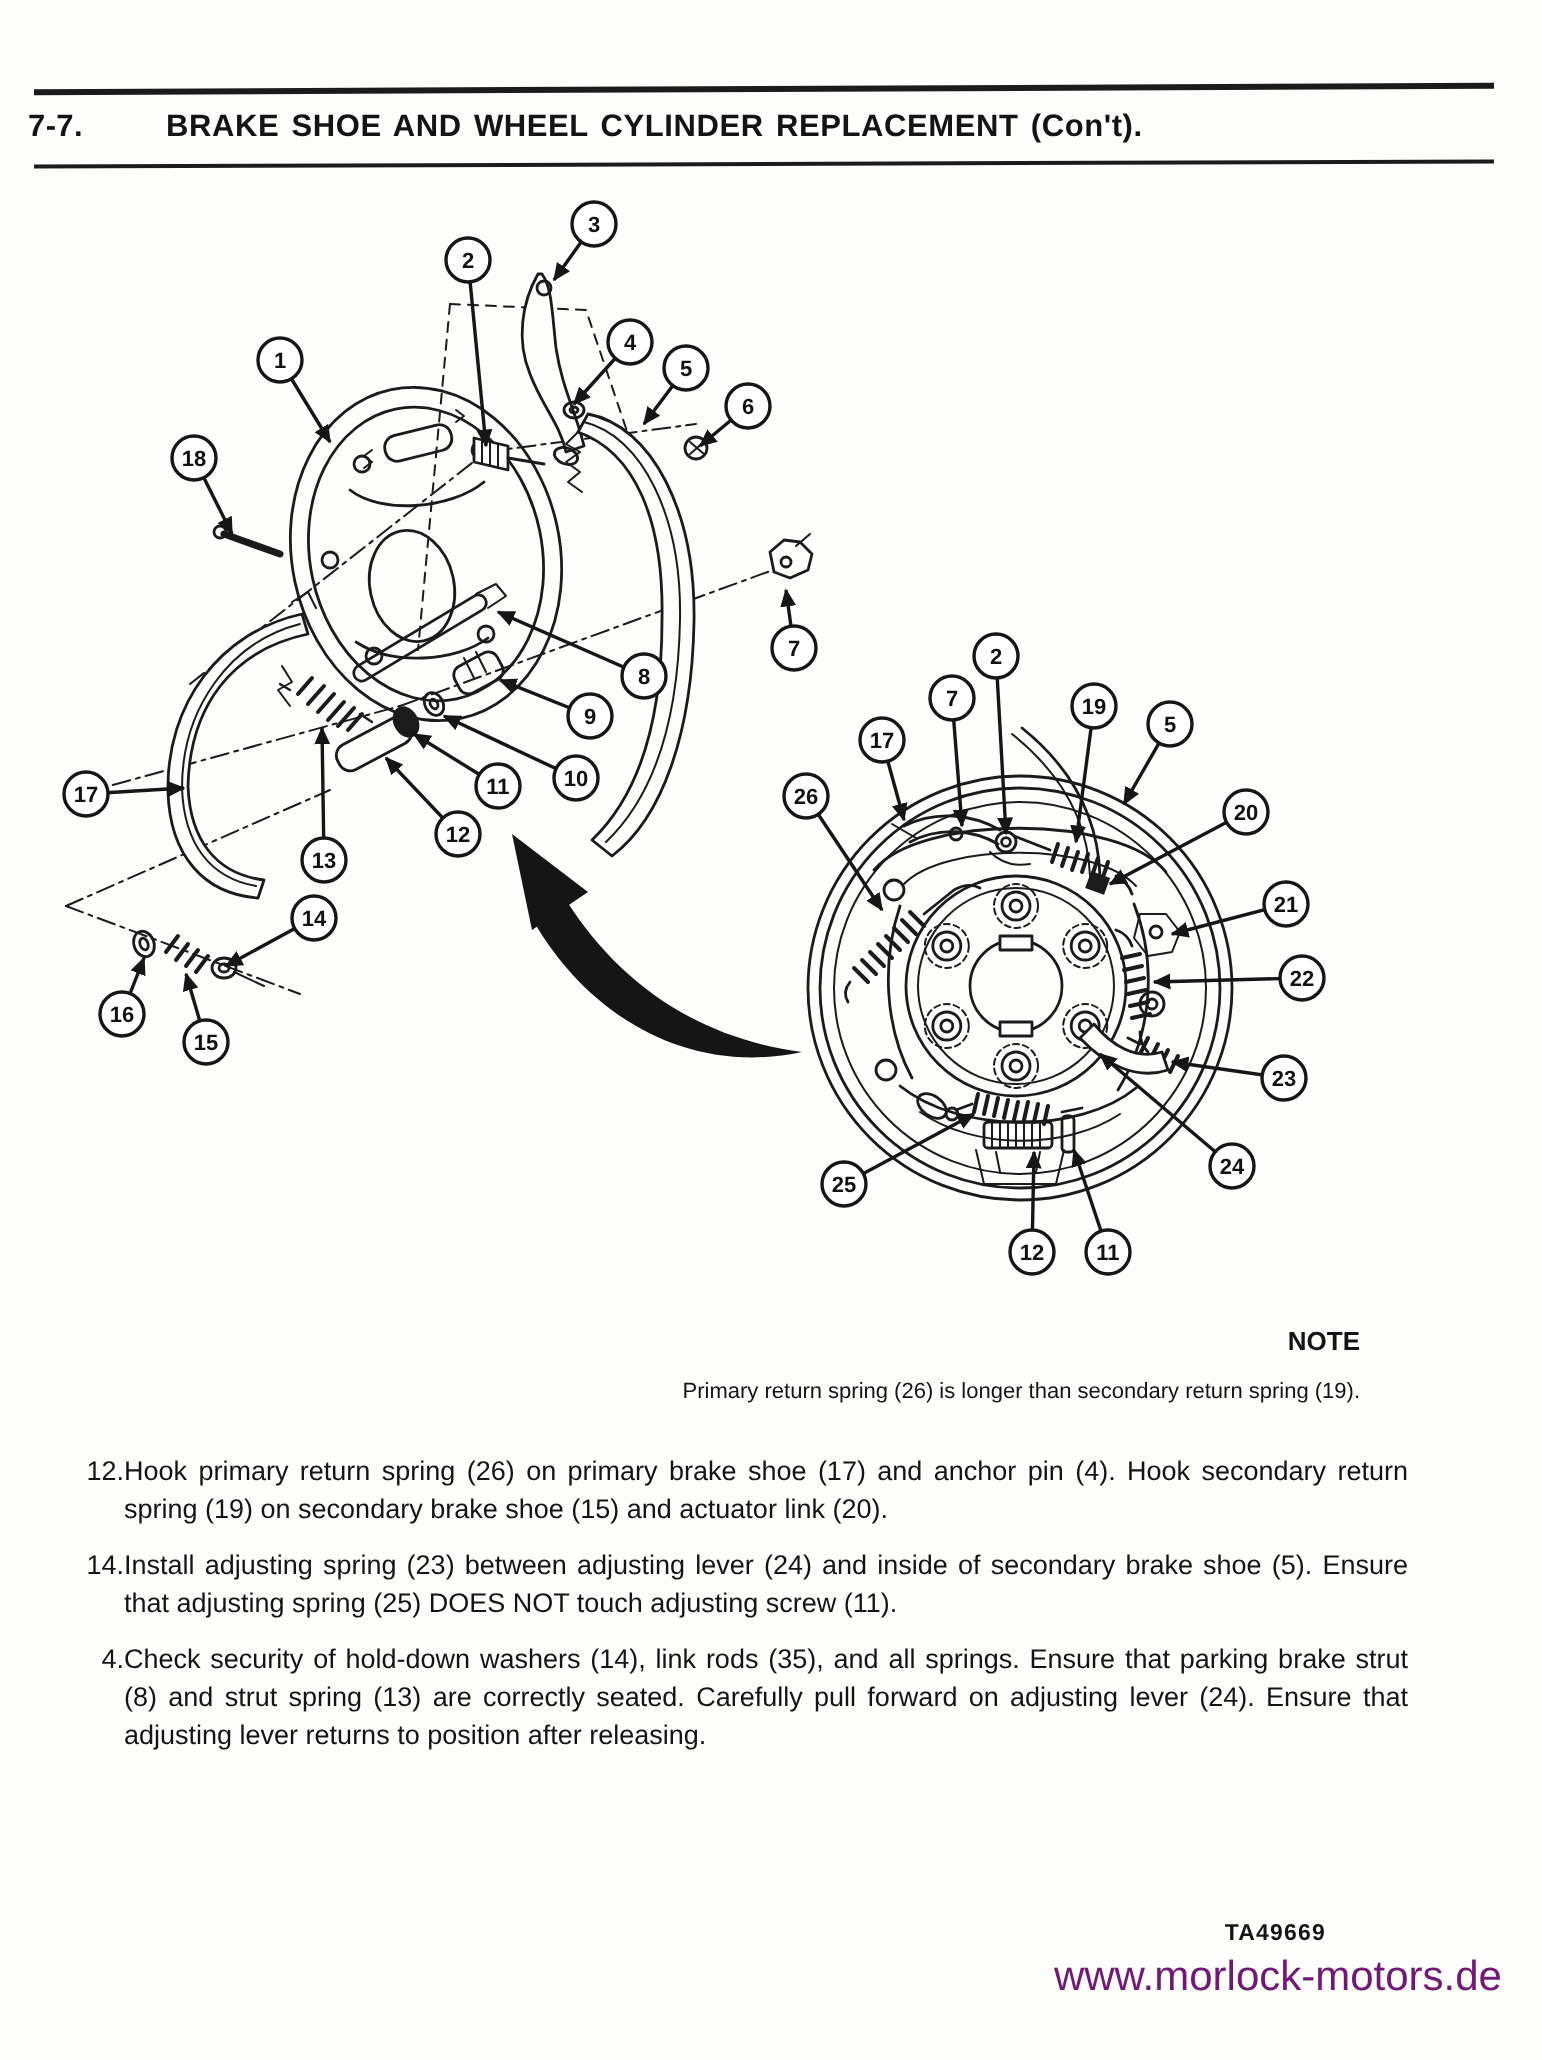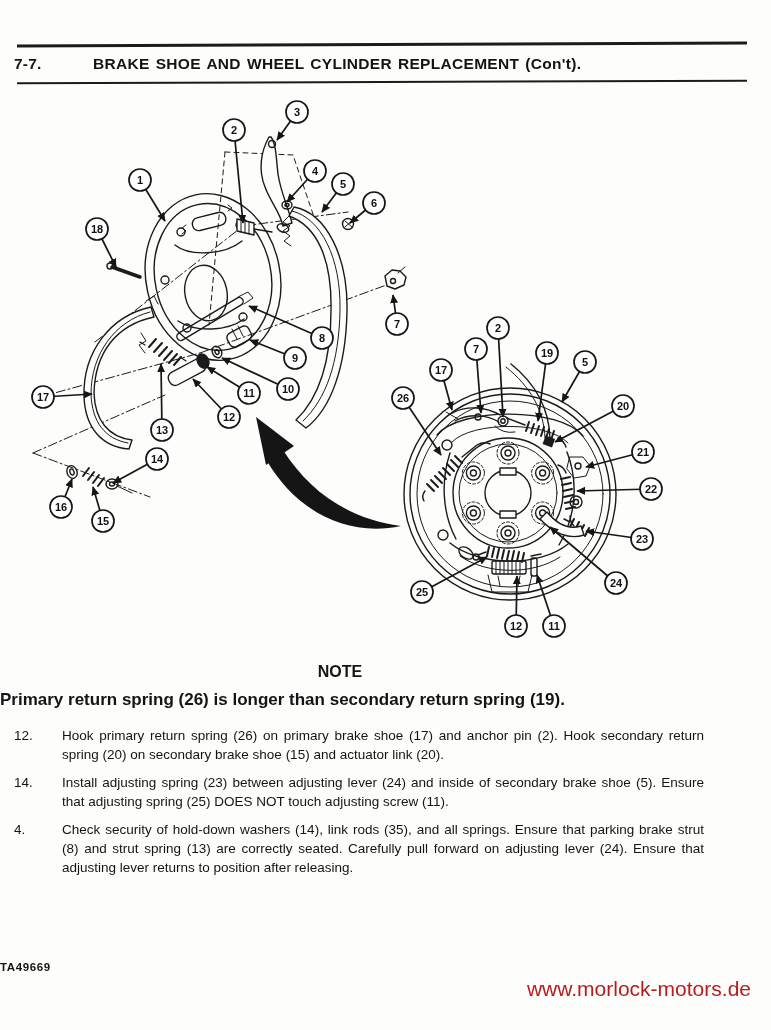--- a/index.html
+++ b/index.html
@@ -5,30 +5,30 @@
   html,body{margin:0;padding:0;background:#e8e8e8;}
   .page{
     position:relative;width:771px;height:1030px;background:#fdfdfc;
     font-family:"Liberation Sans",sans-serif;color:#141414;overflow:hidden;
     margin:0 auto;
   }
   .rule{position:absolute;background:#1b1b1b;}
   .rule-top{left:17px;right:24px;top:43px;height:3px;transform:rotate(-0.25deg);}
   .rule-mid{left:17px;right:24px;top:81px;height:2px;transform:rotate(-0.2deg);}
   .sec-num{position:absolute;left:14px;top:55px;font-size:15.5px;font-weight:bold;letter-spacing:.2px;}
-  .page-title{position:absolute;left:93px;top:55px;font-size:15.5px;font-weight:bold;letter-spacing:.3px;word-spacing:1.5px;}
+  .page-title{position:absolute;left:83px;top:55px;font-size:15.5px;font-weight:bold;letter-spacing:.3px;word-spacing:1.5px;}
   #diagram-svg{position:absolute;left:0;top:95px;width:771px;height:560px;}
-  .note-label{position:absolute;left:0;top:663px;width:680px;text-align:center;font-size:16px;font-weight:bold;}
-  .note-text{position:absolute;left:0;top:690px;width:680px;text-align:left;font-size:17px;font-weight:bold;}
+  .note-label{position:absolute;left:0;top:663px;width:680px;text-align:right;font-size:13px;font-weight:bold;}
+  .note-text{position:absolute;left:0;top:690px;width:680px;text-align:right;font-size:11px;font-weight:normal;}
   .steps{position:absolute;left:14px;top:727px;width:690px;list-style:none;margin:0;padding:0;}
   .step{display:flex;margin-bottom:10px;font-size:13.5px;line-height:18.6px;}
-  .step-num{width:48px;flex:none;}
+  .step-num{width:48px;flex:none;text-align:right;}
   .step-text{flex:1;text-align:justify;}
-  .figure-code{position:absolute;left:0;top:961px;width:663px;font-size:11.5px;font-weight:bold;letter-spacing:.6px;}
-  .watermark{position:absolute;right:20px;top:977px;font-size:21px;color:#b91c1c;}
+  .figure-code{position:absolute;left:0;top:961px;width:663px;text-align:right;font-size:11.5px;font-weight:bold;letter-spacing:.6px;}
+  .watermark{position:absolute;right:20px;top:977px;font-size:21px;color:#701a75;}
   
   .ink{stroke:#1b1b1b;fill:none;stroke-width:1.4;stroke-linecap:round;stroke-linejoin:round;}
   .cl{stroke-width:1;}
   .co-arrow{stroke:#161616;stroke-width:1.7;}
   .co-circle{fill:#ffffff;stroke:#161616;stroke-width:1.7;}
   .co-num{font-family:"Liberation Sans",sans-serif;font-size:11px;font-weight:bold;text-anchor:middle;fill:#111;}
 </style>
 </head>
 <body>
 
@@ -446,21 +446,21 @@
         </g>
       </g>
   </svg>
 
   <div class="note-label">NOTE</div>
   <div class="note-text">Primary return spring (26) is longer than secondary return spring (19).</div>
 
   <ol class="steps">
     <li class="step">
       <span class="step-num">12.</span>
-      <span class="step-text">Hook primary return spring (26) on primary brake shoe (17) and anchor pin (2). Hook secondary return spring (20) on secondary brake shoe (15) and actuator link (20).</span>
+      <span class="step-text">Hook primary return spring (26) on primary brake shoe (17) and anchor pin (4). Hook secondary return spring (19) on secondary brake shoe (15) and actuator link (20).</span>
     </li>
     <li class="step">
       <span class="step-num">14.</span>
       <span class="step-text">Install adjusting spring (23) between adjusting lever (24) and inside of secondary brake shoe (5). Ensure that adjusting spring (25) DOES NOT touch adjusting screw (11).</span>
     </li>
     <li class="step">
       <span class="step-num">4.</span>
       <span class="step-text">Check security of hold-down washers (14), link rods (35), and all springs. Ensure that parking brake strut (8) and strut spring (13) are correctly seated. Carefully pull forward on adjusting lever (24). Ensure that adjusting lever returns to position after releasing.</span>
     </li>
   </ol>

